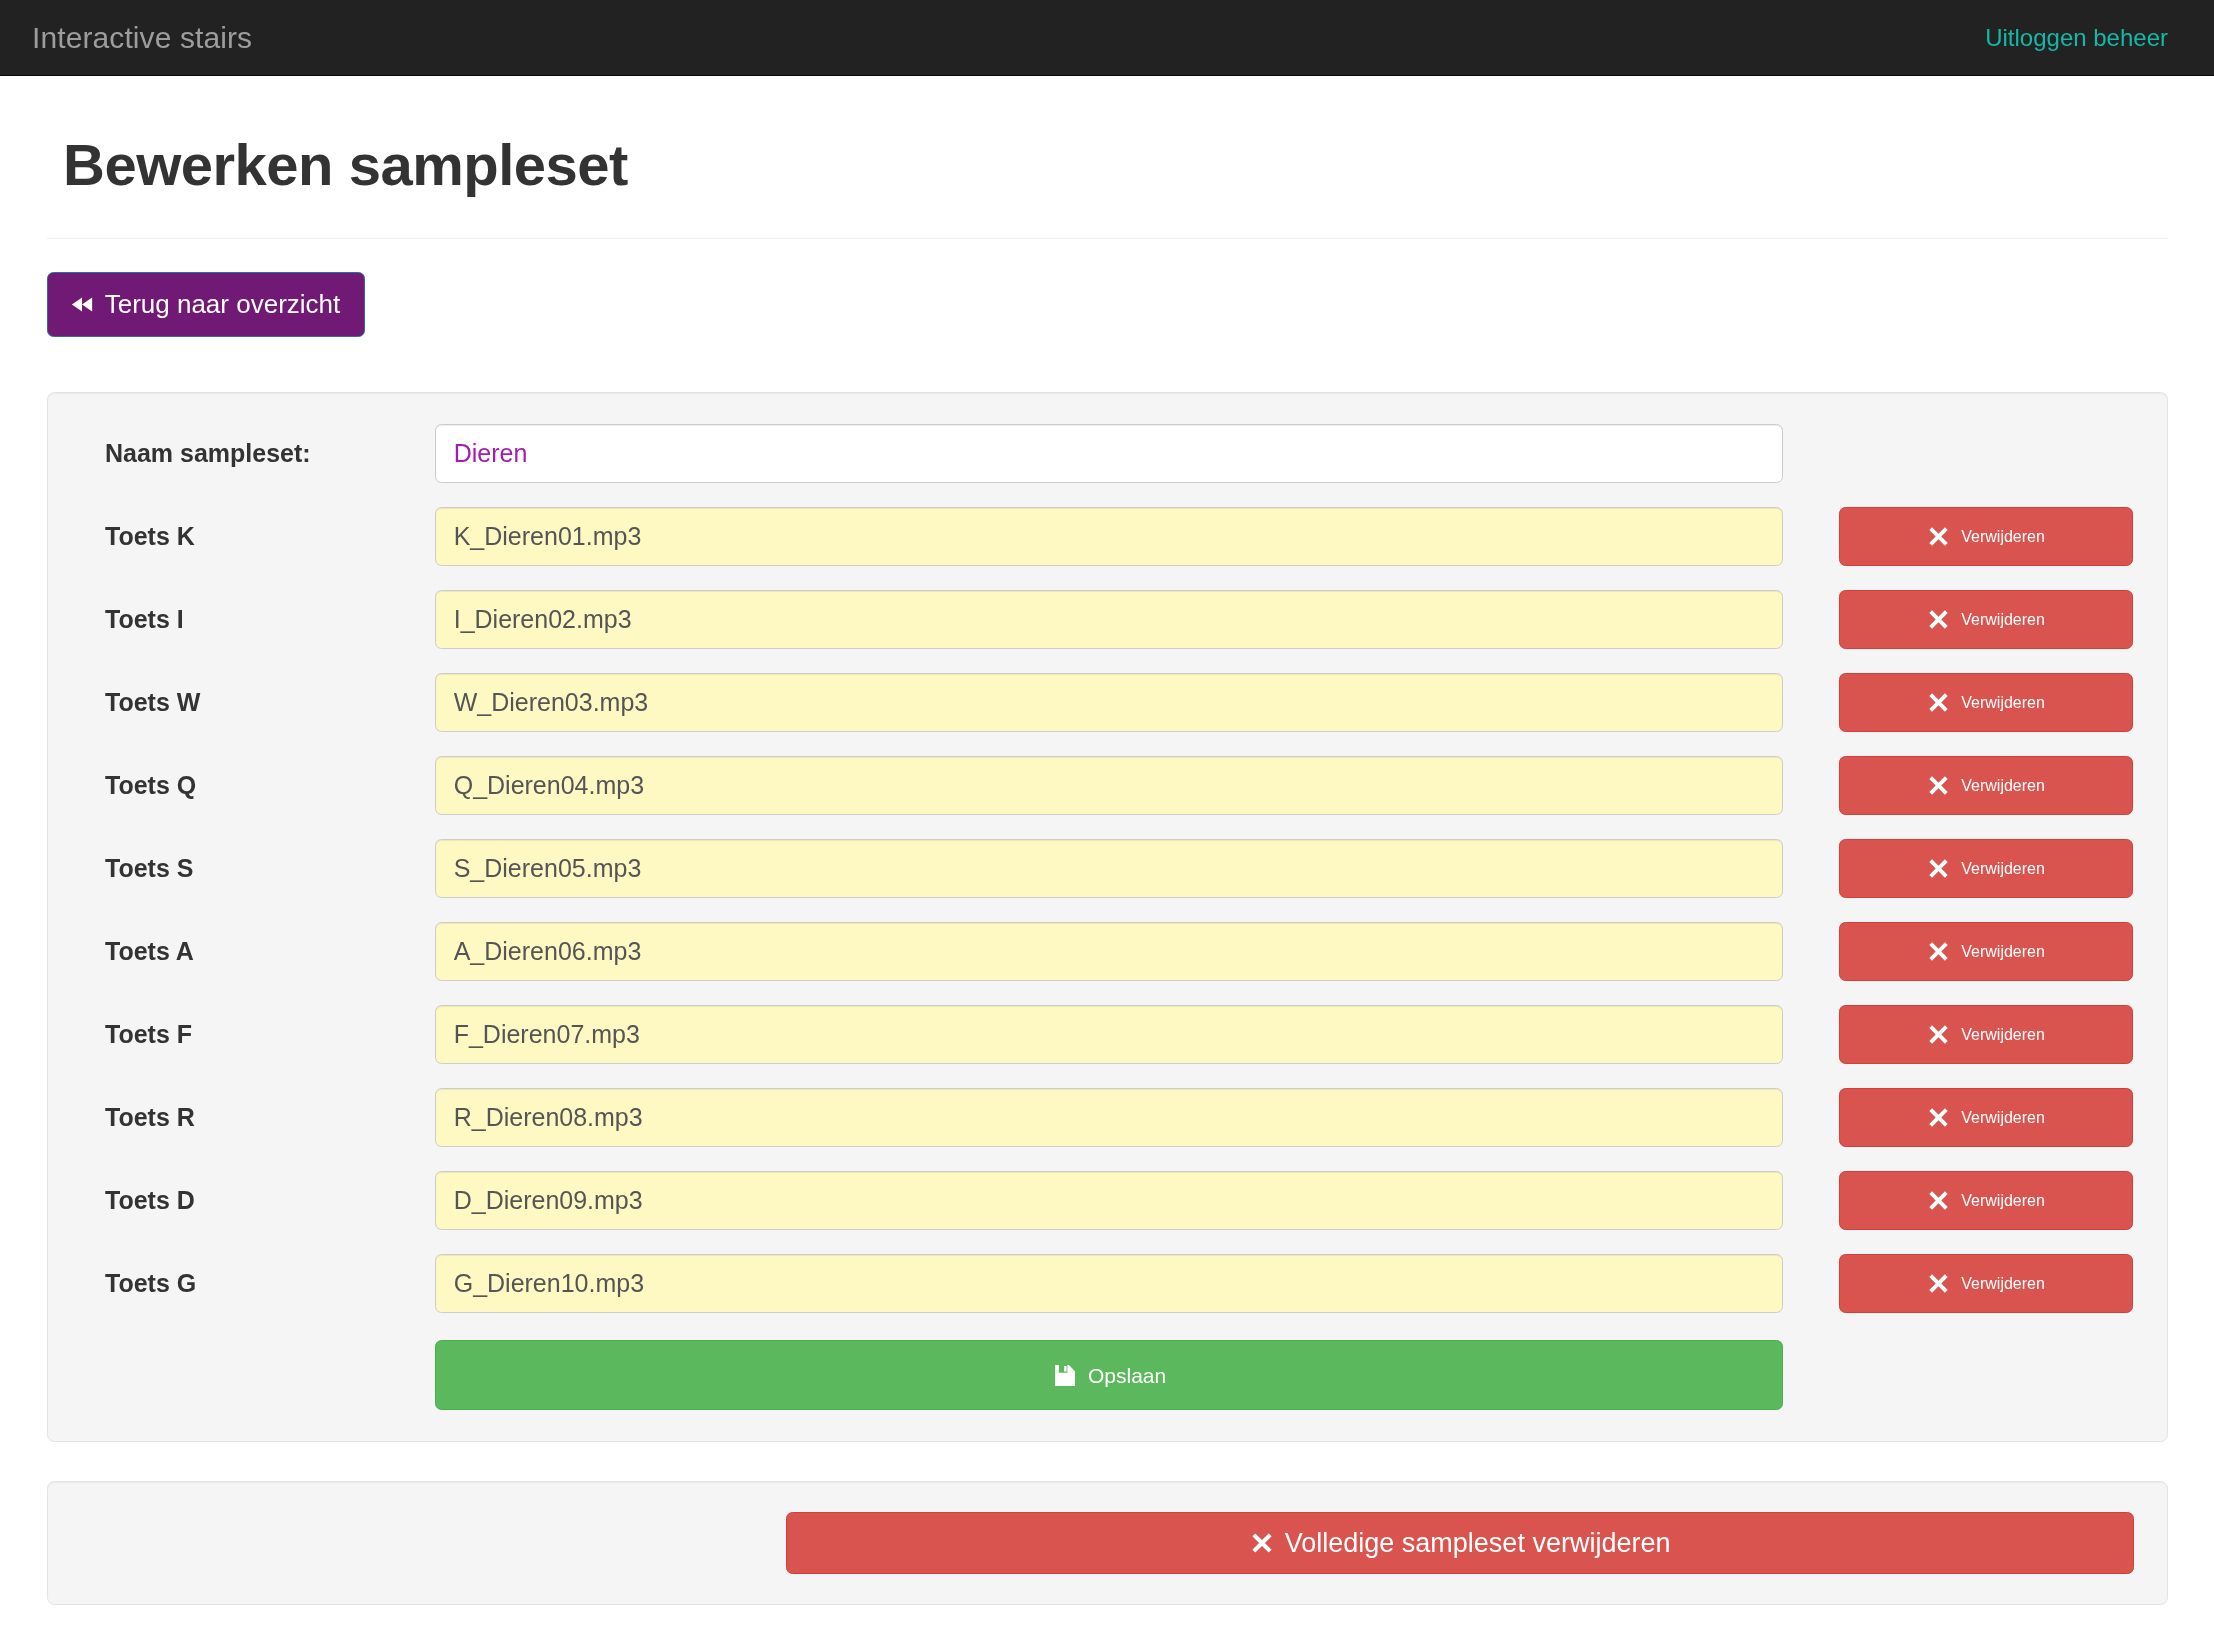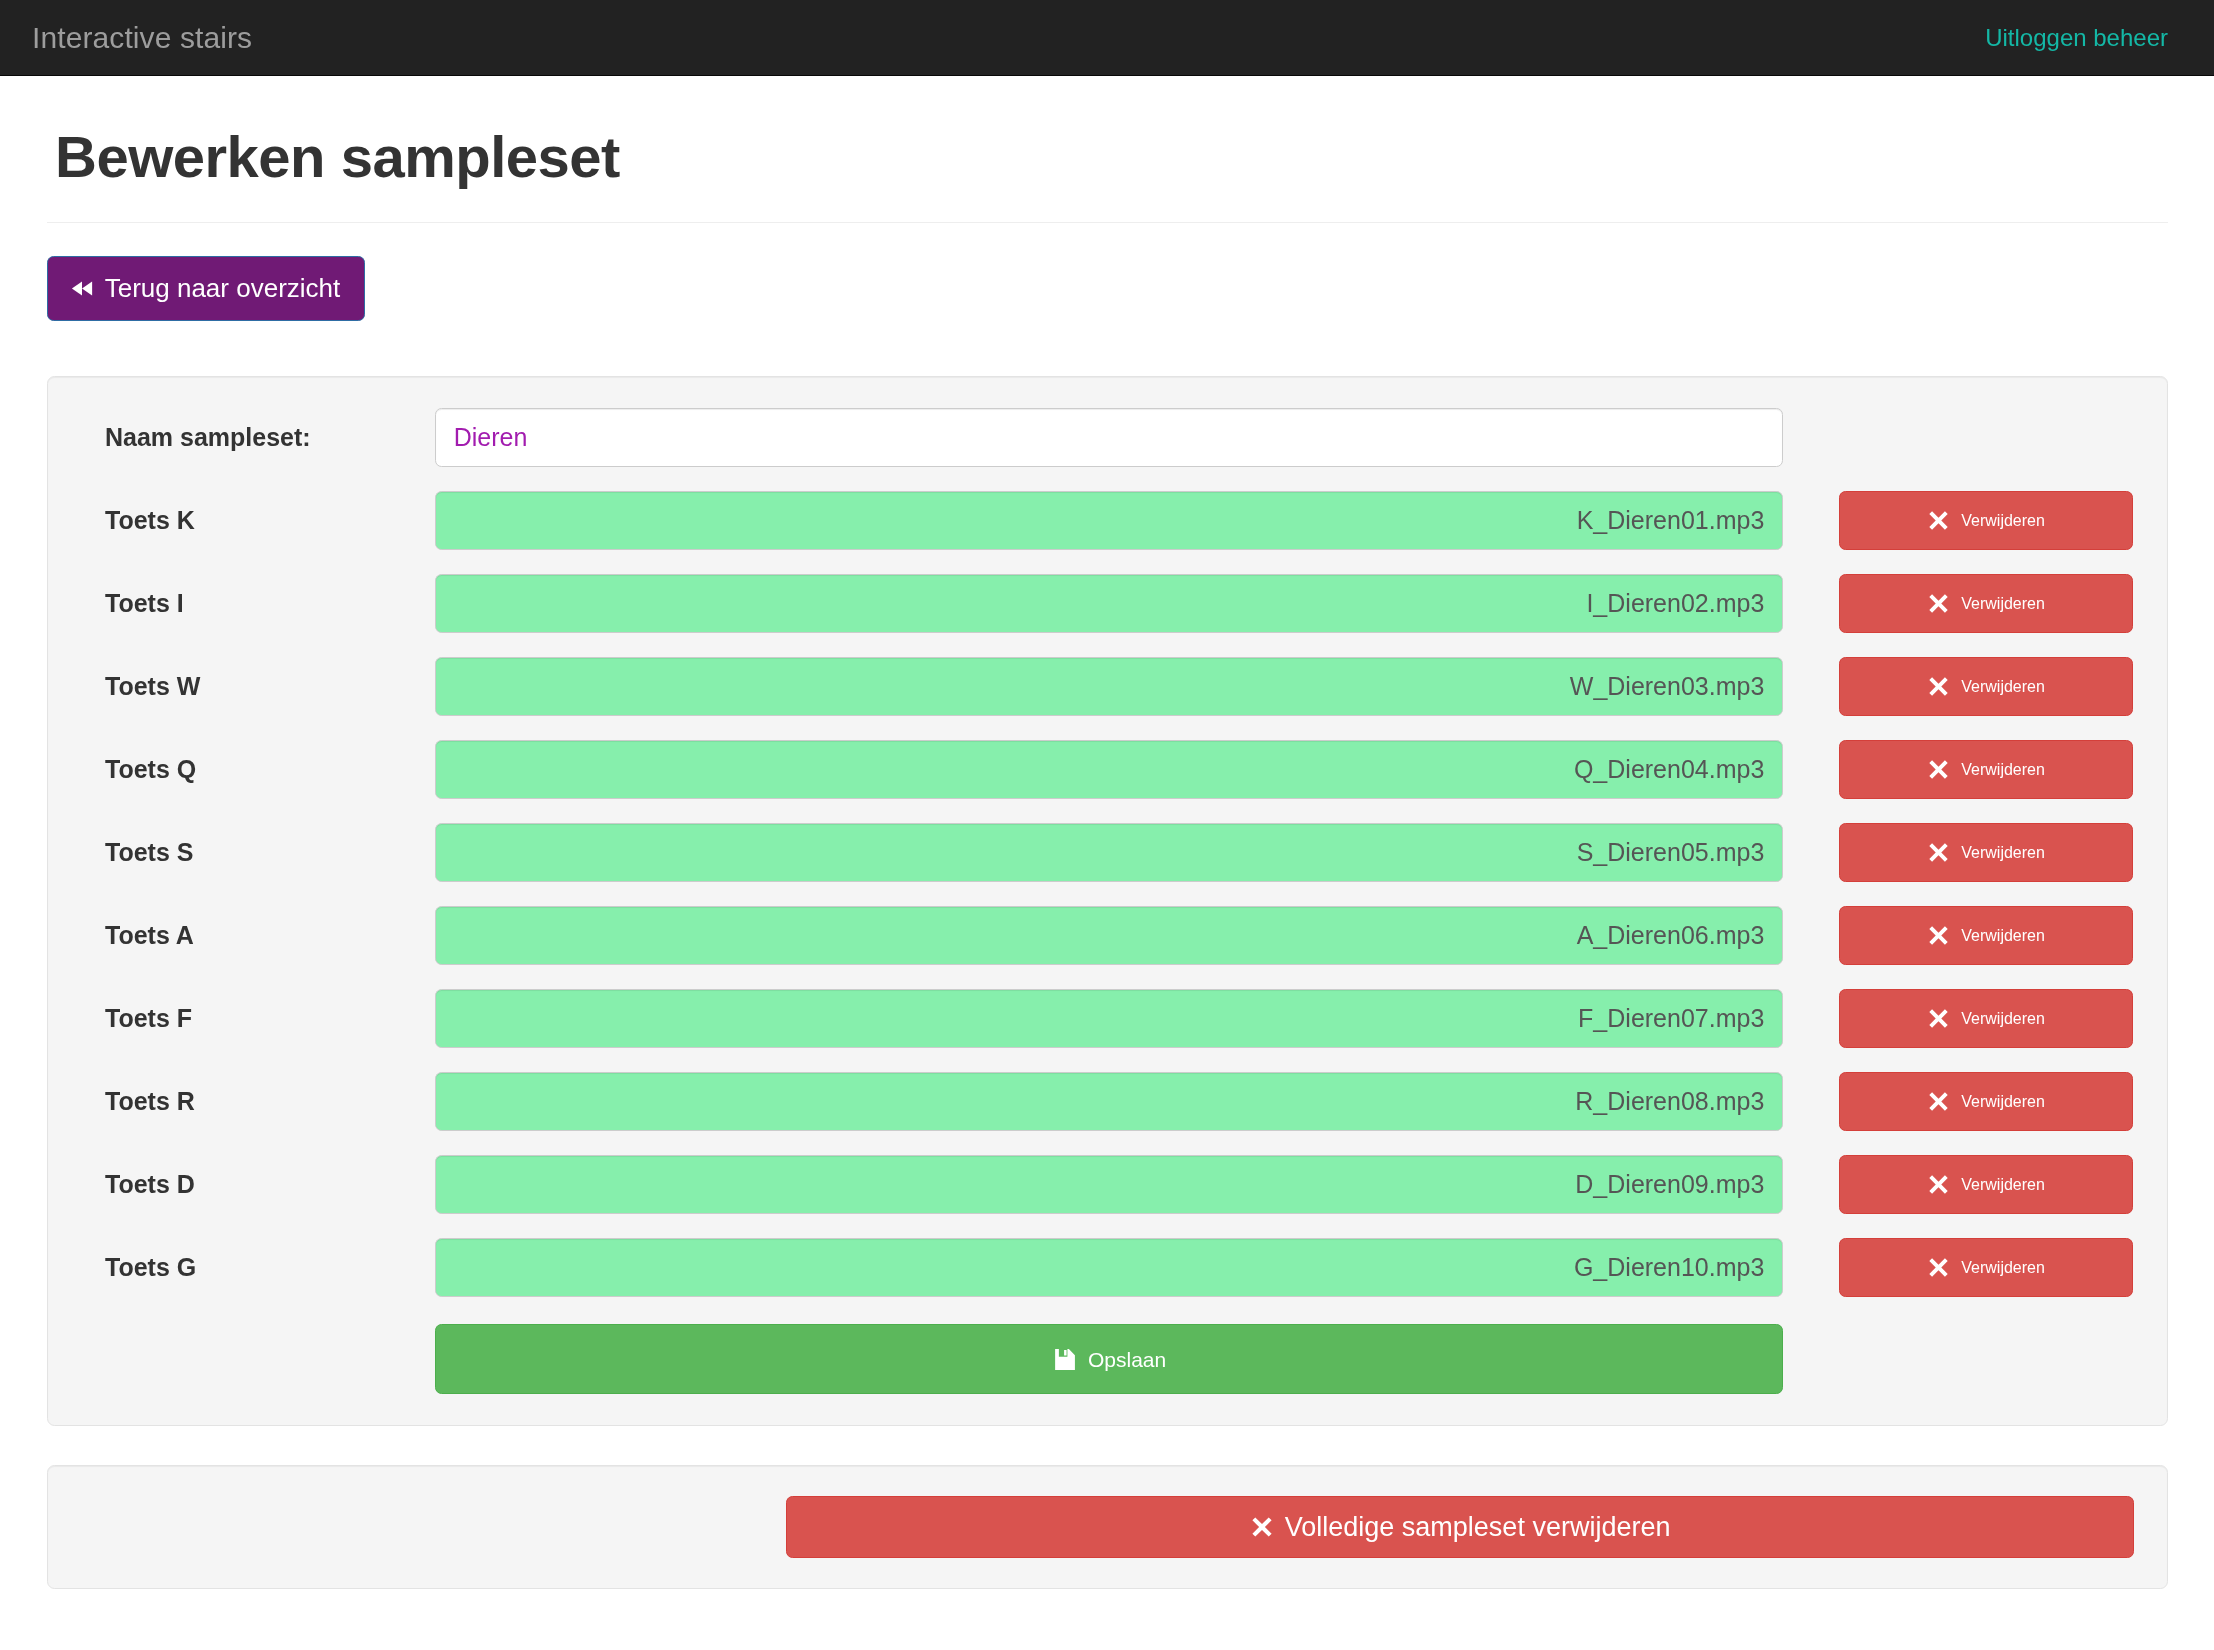--- a/index.html
+++ b/index.html
@@ -53,21 +53,21 @@
     margin: 0;
     padding-top: 43px;
     padding-bottom: 26px;
     border-bottom: 1.9px solid #eeeeee;
   }
   .page-title {
     font-size: 58px;
     line-height: 1.05;
     font-weight: bold;
     color: #333333;
-    margin: 8px;
+    margin: 16px;
     letter-spacing: -0.5px;
   }
 
   
   .btn {
     display: inline-flex;
     align-items: center;
     justify-content: center;
     font-family: "Liberation Sans", sans-serif;
     border-radius: 6.5px;
@@ -151,24 +151,23 @@
     border-radius: 6.5px;
     background: #ffffff;
     color: #a21caf;
     font-size: 25px;
     font-family: "Liberation Sans", sans-serif;
     padding: 0 17.7px;
     box-shadow: inset 0 0.9px 0.9px rgba(0,0,0,0.075);
     outline: none;
   }
   .form-control[disabled] {
-    background: #86efac;
+    background: #fef9c3;
     color: #555555;
     cursor: not-allowed;
-    text-align: right;
   }
 
   .row-action {
     margin-left: 56px;
     width: 294px;
     flex: 0 0 294px;
     height: 59px;
     font-size: 16px;
     border-radius: 6.5px;
   }

